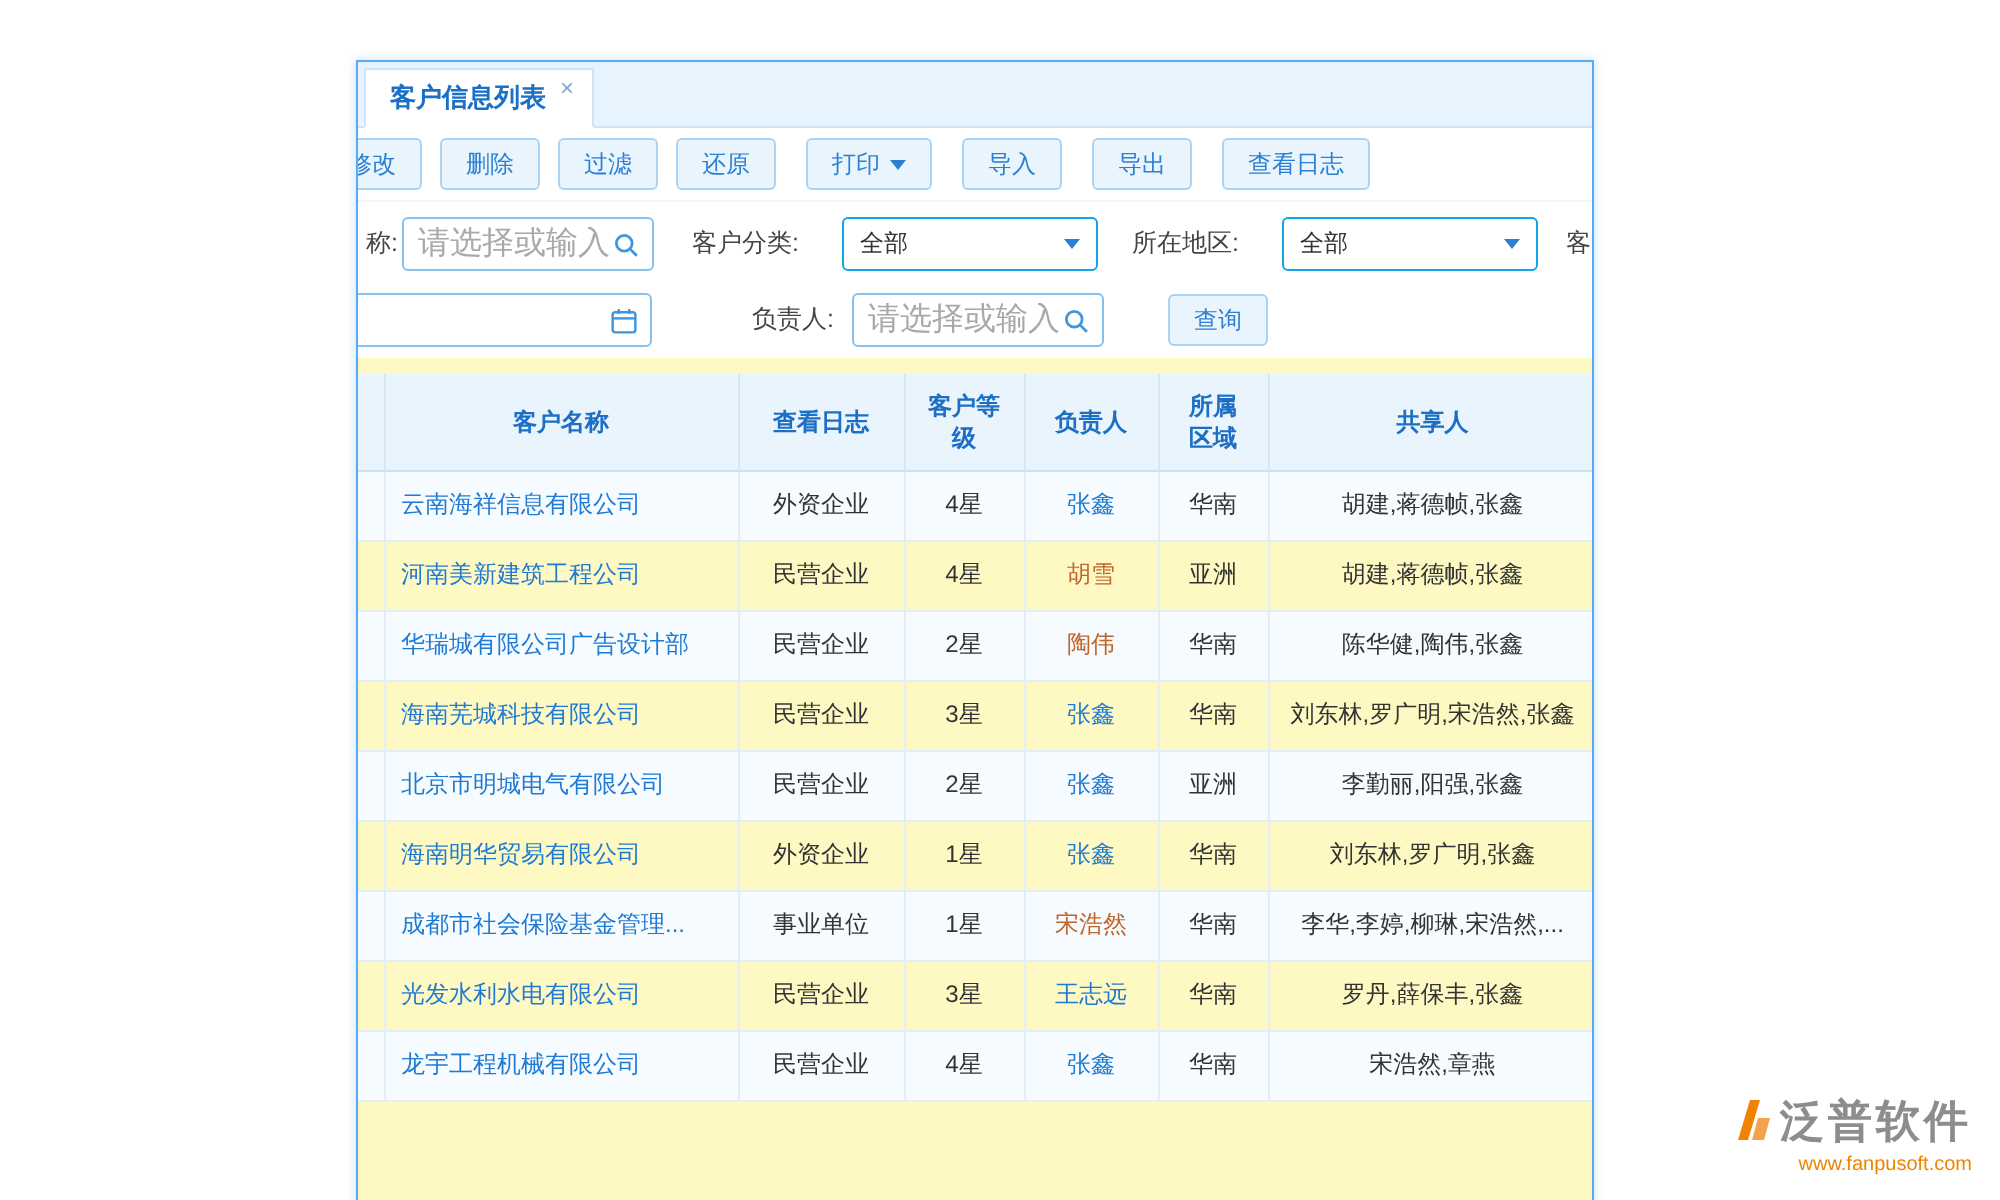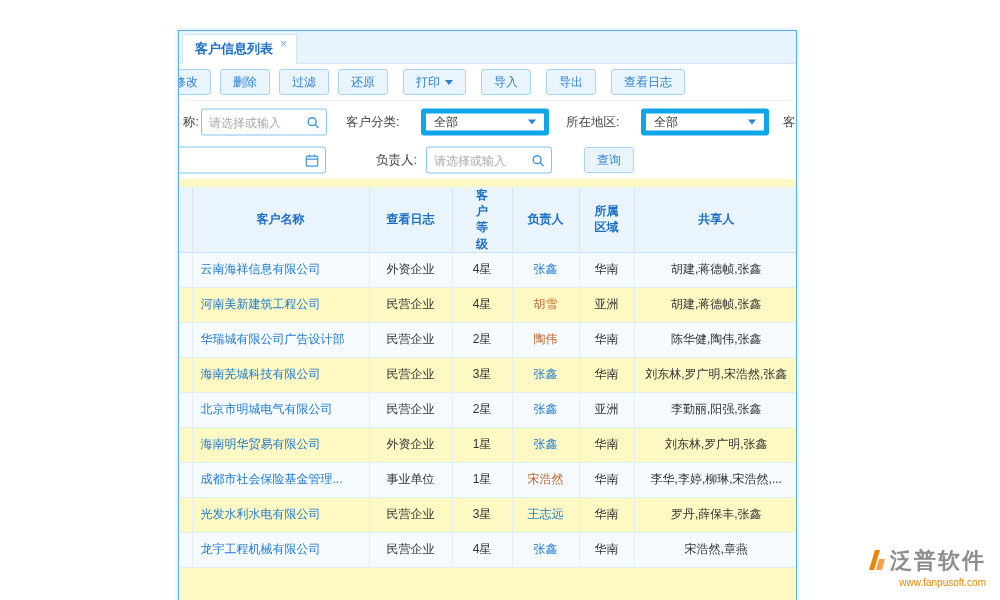--- a/index.html
+++ b/index.html
@@ -53,27 +53,27 @@
   .frow { position:relative; height:38px; }
   .frow > * { position:absolute; top:50%; transform:translateY(-50%); }
   .flabel { font-size:12.5px; color:#444; white-space:nowrap; }
 
   .inputbox {
     height:27px; background:#fff; border:1px solid #86c2ee; border-radius:3px;
     display:flex; align-items:center; padding:0 6px 0 7px;
   }
   .inputbox input {
     border:none; outline:none; background:transparent; flex:1; min-width:0;
-    font-size:12px; color:#333; font-family:inherit;
+    font-size:16px; color:#333; font-family:inherit;
   }
   .inputbox input::placeholder { color:#a9a9a9; }
   .icon-btn { display:flex; align-items:center; cursor:pointer; flex:0 0 auto; }
 
   .selectbox {
-    height:27px; background:#fff; border:5px solid #0ea5e9; border-radius:3px;
+    height:27px; background:#fff; border:1px solid #0ea5e9; border-radius:3px;
     display:flex; align-items:center; padding:0 8px; cursor:pointer;
   }
   .selectbox .val { flex:1; font-size:12px; color:#333; }
 
   
   .p-name-label   { left:4px; }
   .p-name-input   { left:22px;  width:126px; }
   .p-cat-label    { left:167px; }
   .p-cat-select   { left:242px; width:128px; }
   .p-region-label { left:387px; }
@@ -92,21 +92,21 @@
     border-right:1px solid #e2eff9; border-bottom:1px solid #e2eff9;
     font-size:12px; overflow:hidden; white-space:nowrap;
   }
   th:last-child, td:last-child { border-right:none; }
   thead th {
     background:#e9f4fd; color:#1c6fc4; font-weight:bold;
     height:48px; text-align:center; vertical-align:middle; line-height:1.35;
     border-right:1px solid #d4e8f8; border-bottom:1px solid #c9e2f6;
     white-space:normal;
   }
-  th.h-grade  { padding:0 20px; }
+  th.h-grade  { padding:0 8px; }
   th.h-region { padding:0 10px; }
   tbody td { height:35px; vertical-align:middle; color:#333; }
   tbody tr:nth-child(odd) { background:#f5fbff; }
   td.c-name   { text-align:left; padding:0 8px; }
   td.c-type   { text-align:center; }
   td.c-grade  { text-align:center; }
   td.c-owner  { text-align:center; }
   td.c-region { text-align:center; }
   td.c-shared { text-align:center; padding:0 8px; }
   a.link { color:#1f7ad4; text-decoration:none; cursor:pointer; }

